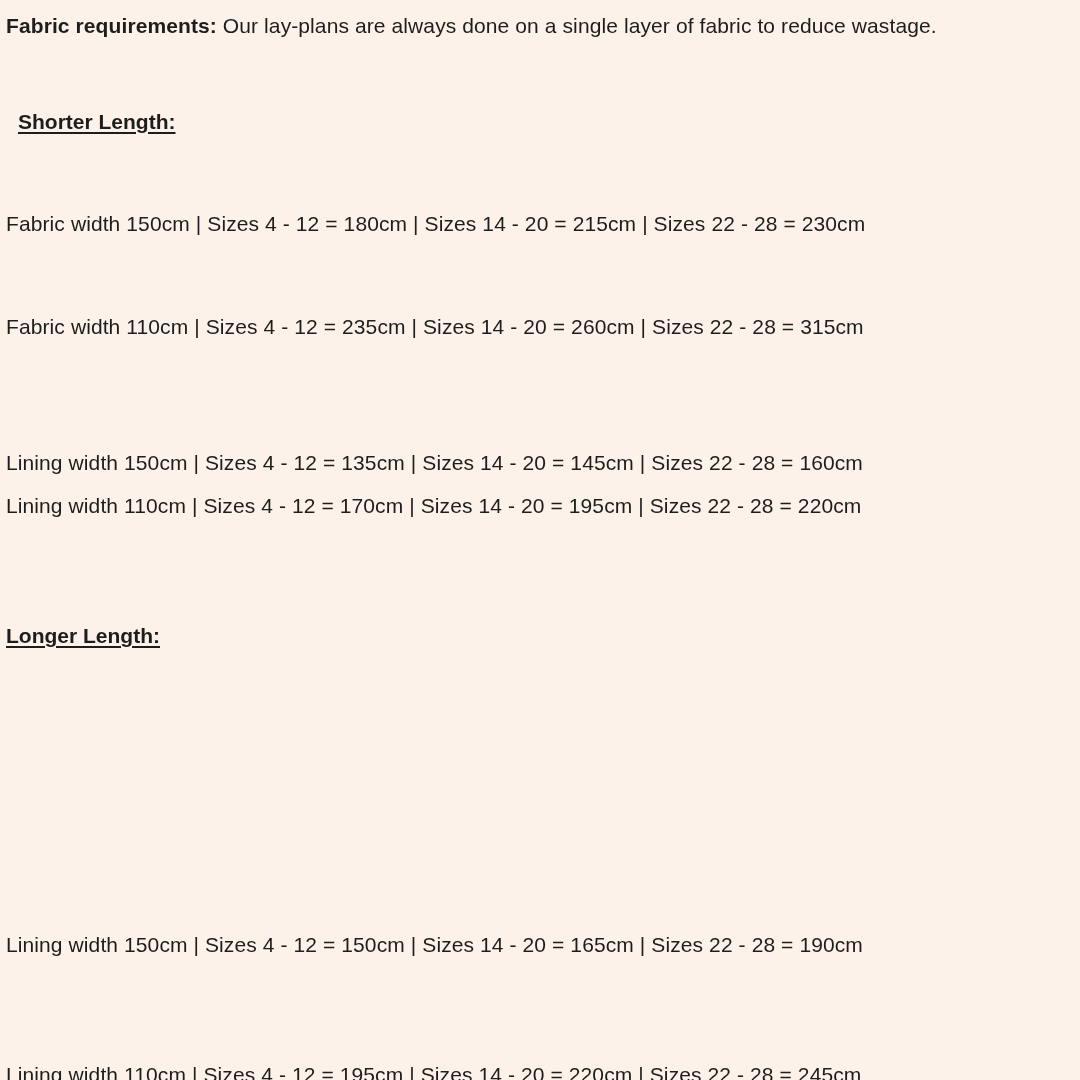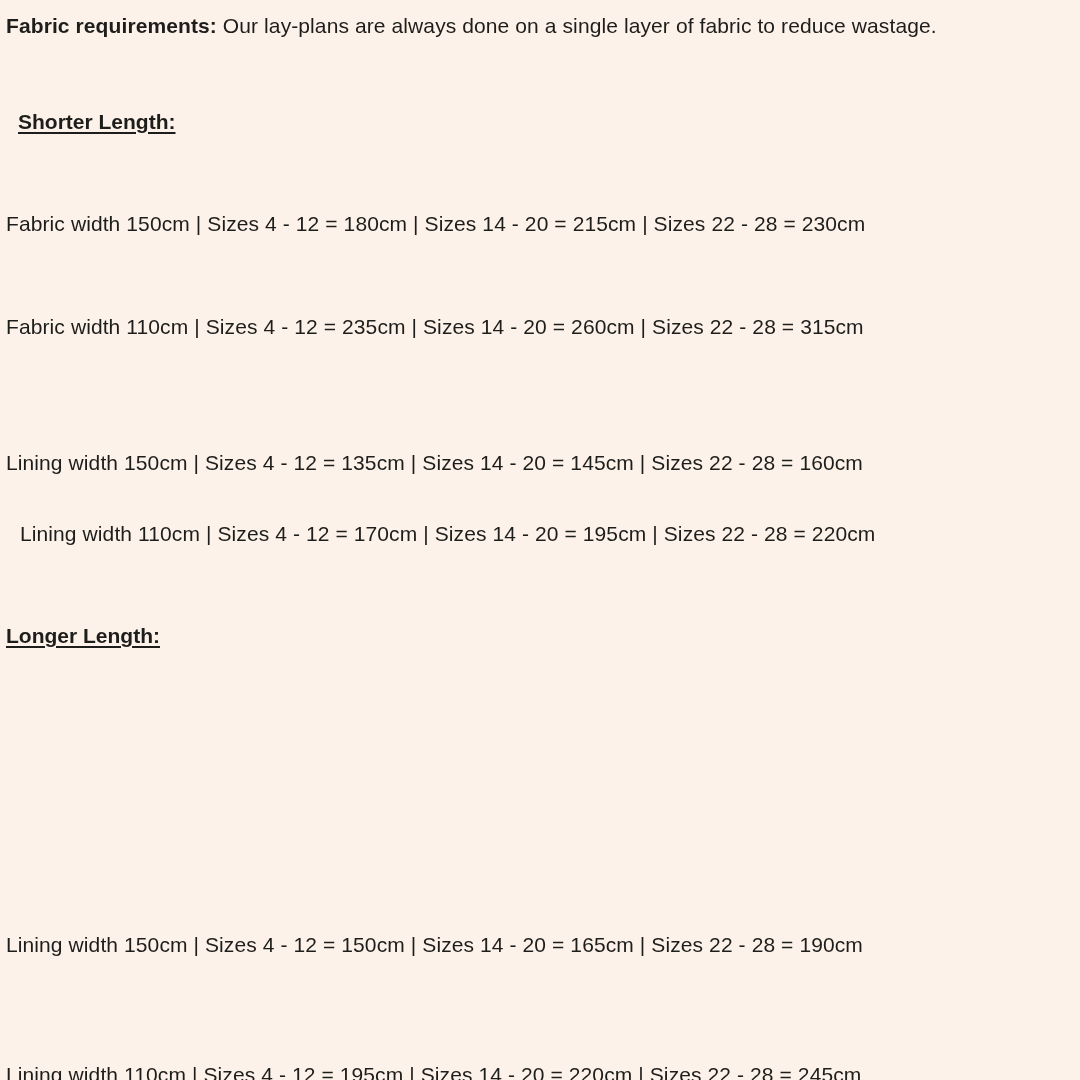--- a/index.html
+++ b/index.html
@@ -45,21 +45,21 @@
     margin: 0;
     white-space: nowrap;
   }
   
   .row { position: absolute; left: 6px; }
   .r-intro   { top: 6px; }
   .r-h1      { top: 108px; margin-left: 12px; }
   .r-s1      { top: 210px; text-align: right; }
   .r-s2      { top: 313px; }
   .r-s3      { top: 417px; margin-top: 32px; }
-  .r-s4      { top: 520px; margin-left: 14px; }
+  .r-s4      { top: 492px; }
   .r-h2      { top: 622px; }
   .r-l1      { top: 725px; }
   .r-l2      { top: 828px; }
   .r-l3      { top: 931px; }
   .r-l4      { top: 1061px; }
 </style>
 </head>
 <body>
 
 <div class="page">

